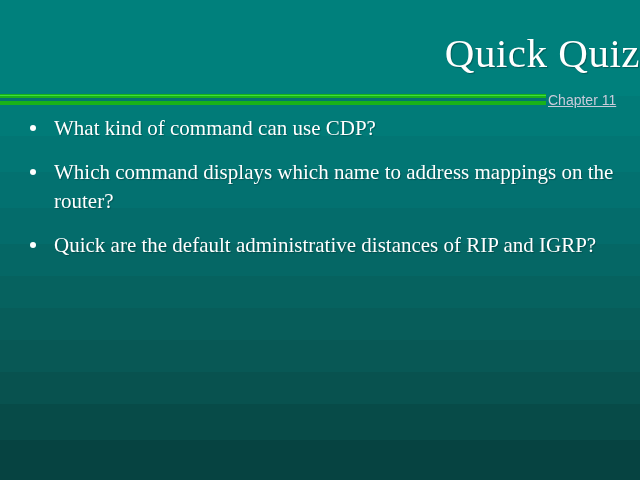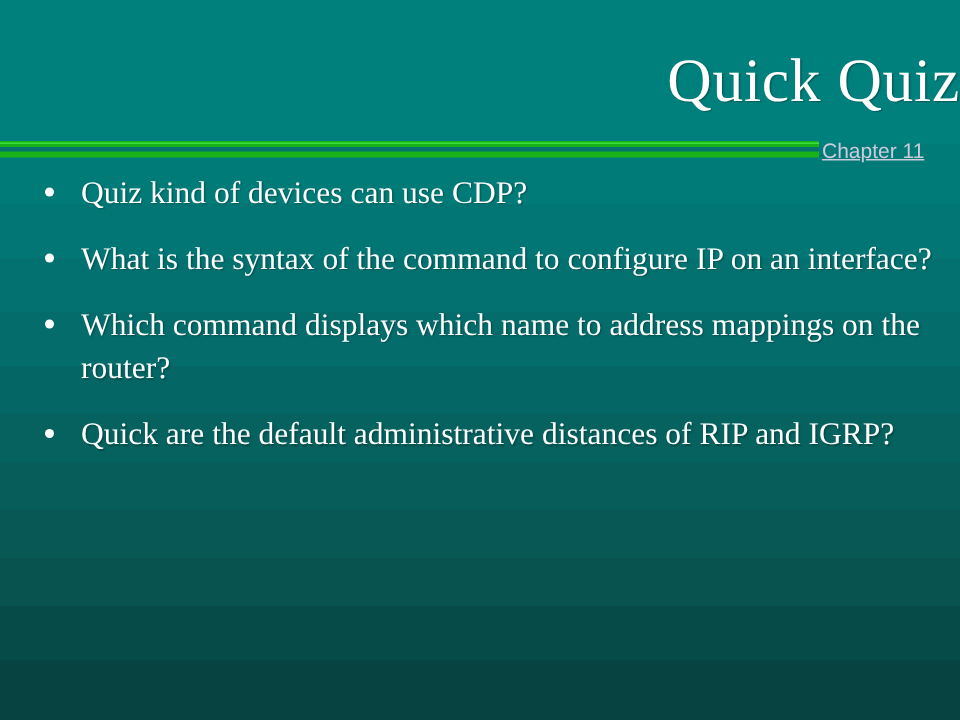--- a/index.html
+++ b/index.html
@@ -150,27 +150,23 @@
     <div class="rule-gap"></div>
     <div class="rule-bottom"></div>
   </div>
 
   <div id="chapter">Chapter 11</div>
 
   <div id="bullets">
 
     <div class="bullet-row">
       <span class="dot"></span>
-      <span class="btext">Quiz kind of devices can use CDP?</span>
+      <span class="btext">What kind of command can use CDP?</span>
     </div>
 
-    <div class="bullet-row">
-      <span class="dot"></span>
-      <span class="btext">What is the syntax of the command to configure IP on an interface?</span>
-    </div>
 
 
     <div class="bullet-row">
       <span class="dot"></span>
       <span class="btext">Which command displays which name to address mappings on the router?</span>
     </div>
 
     <div class="bullet-row">
       <span class="dot"></span>
       <span class="btext">Quick are the default administrative distances of RIP and IGRP?</span>

